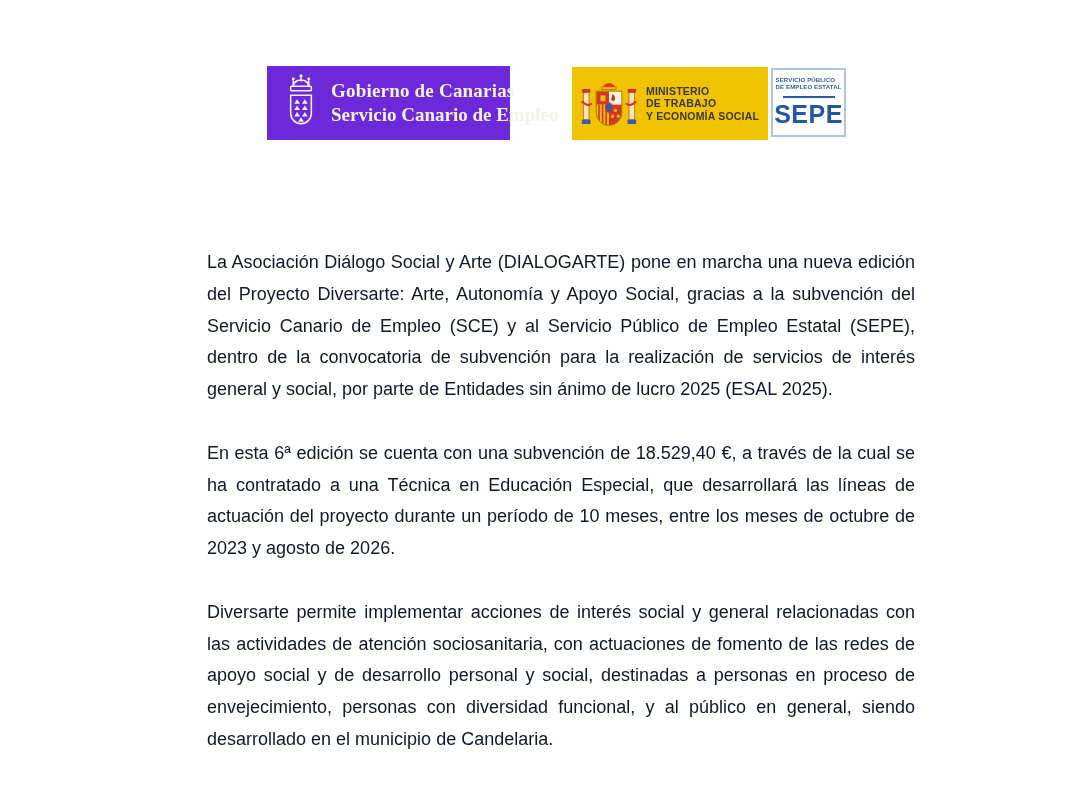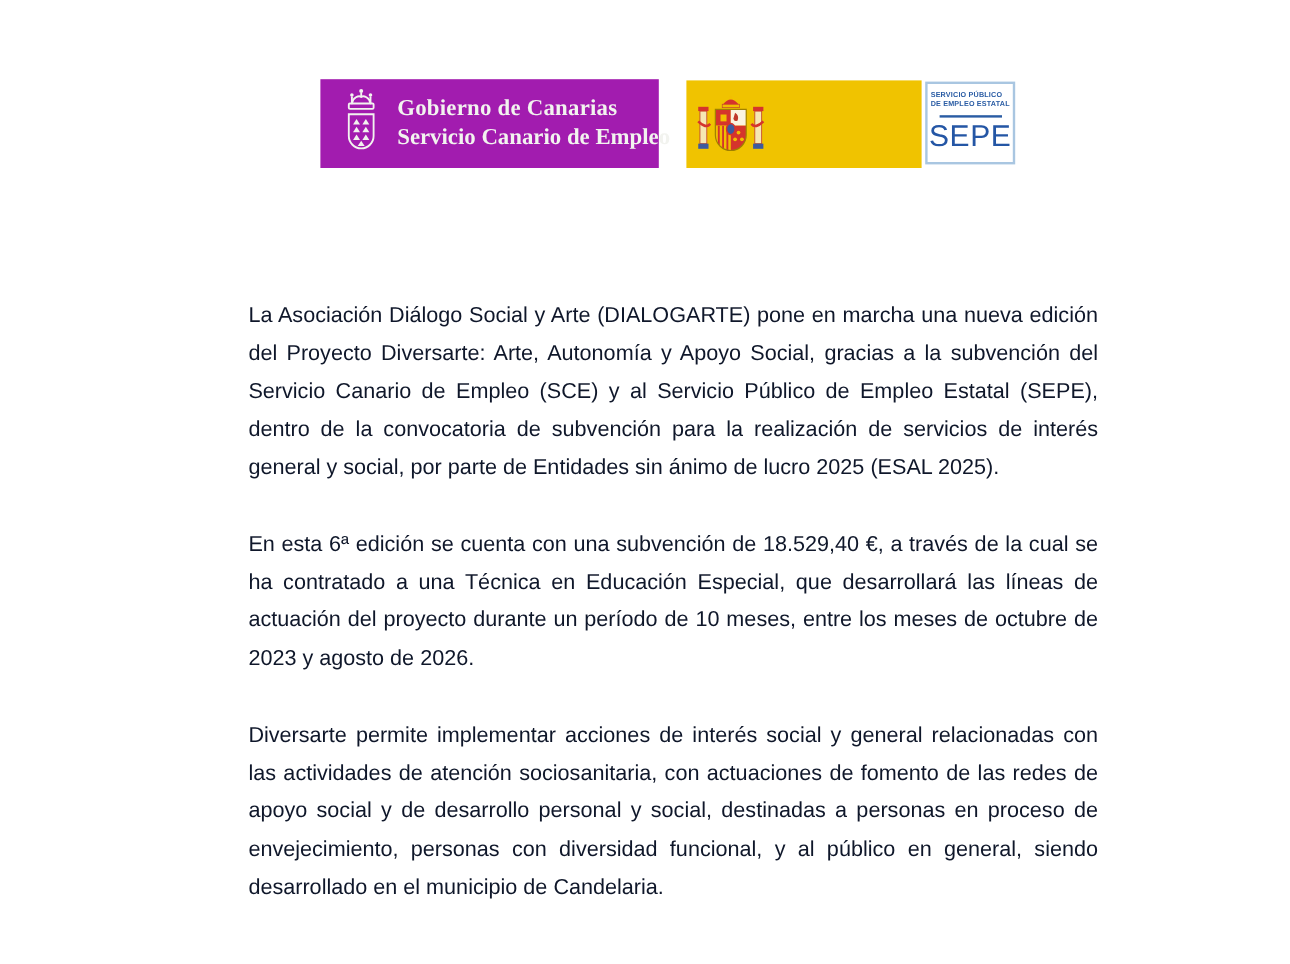--- a/index.html
+++ b/index.html
@@ -7,22 +7,22 @@
     width: 1075px; height: 803px;
     background: #ffffff;
     position: relative;
     font-family: "Liberation Sans", sans-serif;
     overflow: hidden;
   }
 
   
   .logo-canarias {
     position: absolute; left: 267px; top: 66px;
-    width: 282px; height: 74px;
-    background: #a21caf;
+    width: 243px; height: 74px;
+    background: #6d28d9;
     display: flex; align-items: center;
   }
   .canarias-crest { margin-left: 13px; width: 42px; height: 62px; flex: 0 0 auto; }
   .canarias-text {
     margin-left: 9px; color: #F2F3EF;
     font-family: "Liberation Serif", serif;
   }
   .canarias-title { font-size: 19px; font-weight: bold; letter-spacing: 0.2px; white-space: nowrap; }
   .canarias-subtitle { font-size: 19px; font-weight: bold; margin-top: 2px; white-space: nowrap; }
 
@@ -48,21 +48,21 @@
     box-sizing: border-box;
     display: flex; flex-direction: column;
     align-items: center; justify-content: center;
   }
   .sepe-small {
     color: #2A5CA4; font-size: 6px; font-weight: bold;
     line-height: 7.5px; letter-spacing: 0.15px;
     text-align: left; white-space: nowrap;
   }
   .sepe-divider { width: 52px; height: 2px; background: #2A5CA4; margin: 4px 0 2px 0; }
-  .sepe-acronym { color: #2456A5; font-size: 25px; font-weight: normal; letter-spacing: 0.5px; }
+  .sepe-acronym { color: #2456A5; font-size: 25px; font-weight: bold; letter-spacing: 0.5px; }
 
   
   .doc-body {
     position: absolute; left: 207px; top: 247px;
     width: 708px;
     color: #0f172a;
     font-size: 18px;
     line-height: 31.8px;
     text-align: justify;
   }
@@ -135,20 +135,25 @@
         <rect x="30" y="24" width="7" height="8" fill="#F1BF00"></rect>
         <path d="M47 22 q5 3 3 9 q-4 2 -5 -2 Z" fill="#C0392B"></path>
         <path d="M28 37 v30 M33 37 v30 M38 37 v30" stroke="#D5342C" stroke-width="2.2"></path>
         <circle cx="51" cy="45" r="2.2" fill="#F1BF00"></circle>
         <circle cx="47" cy="53" r="2.2" fill="#F1BF00"></circle>
         <circle cx="55" cy="53" r="2.2" fill="#F1BF00"></circle>
       </g>
       <path d="M24 18 h36 v30 a18 18 0 0 1 -36 0 Z" fill="none" stroke="#A08000" stroke-width="1.4"></path>
       <ellipse cx="42" cy="41" rx="5" ry="6.5" fill="#3D5A9E" stroke="#D5342C" stroke-width="1.6"></ellipse>
     </svg>
+    <div class="ministry-text">
+      <div>MINISTERIO</div>
+      <div>DE TRABAJO</div>
+      <div>Y ECONOMÍA SOCIAL</div>
+    </div>
   </div>
 
   <div class="logo-sepe">
     <div class="sepe-small">
       <div>SERVICIO PÚBLICO</div>
       <div>DE EMPLEO ESTATAL</div>
     </div>
     <div class="sepe-divider"></div>
     <div class="sepe-acronym">SEPE</div>
   </div>

